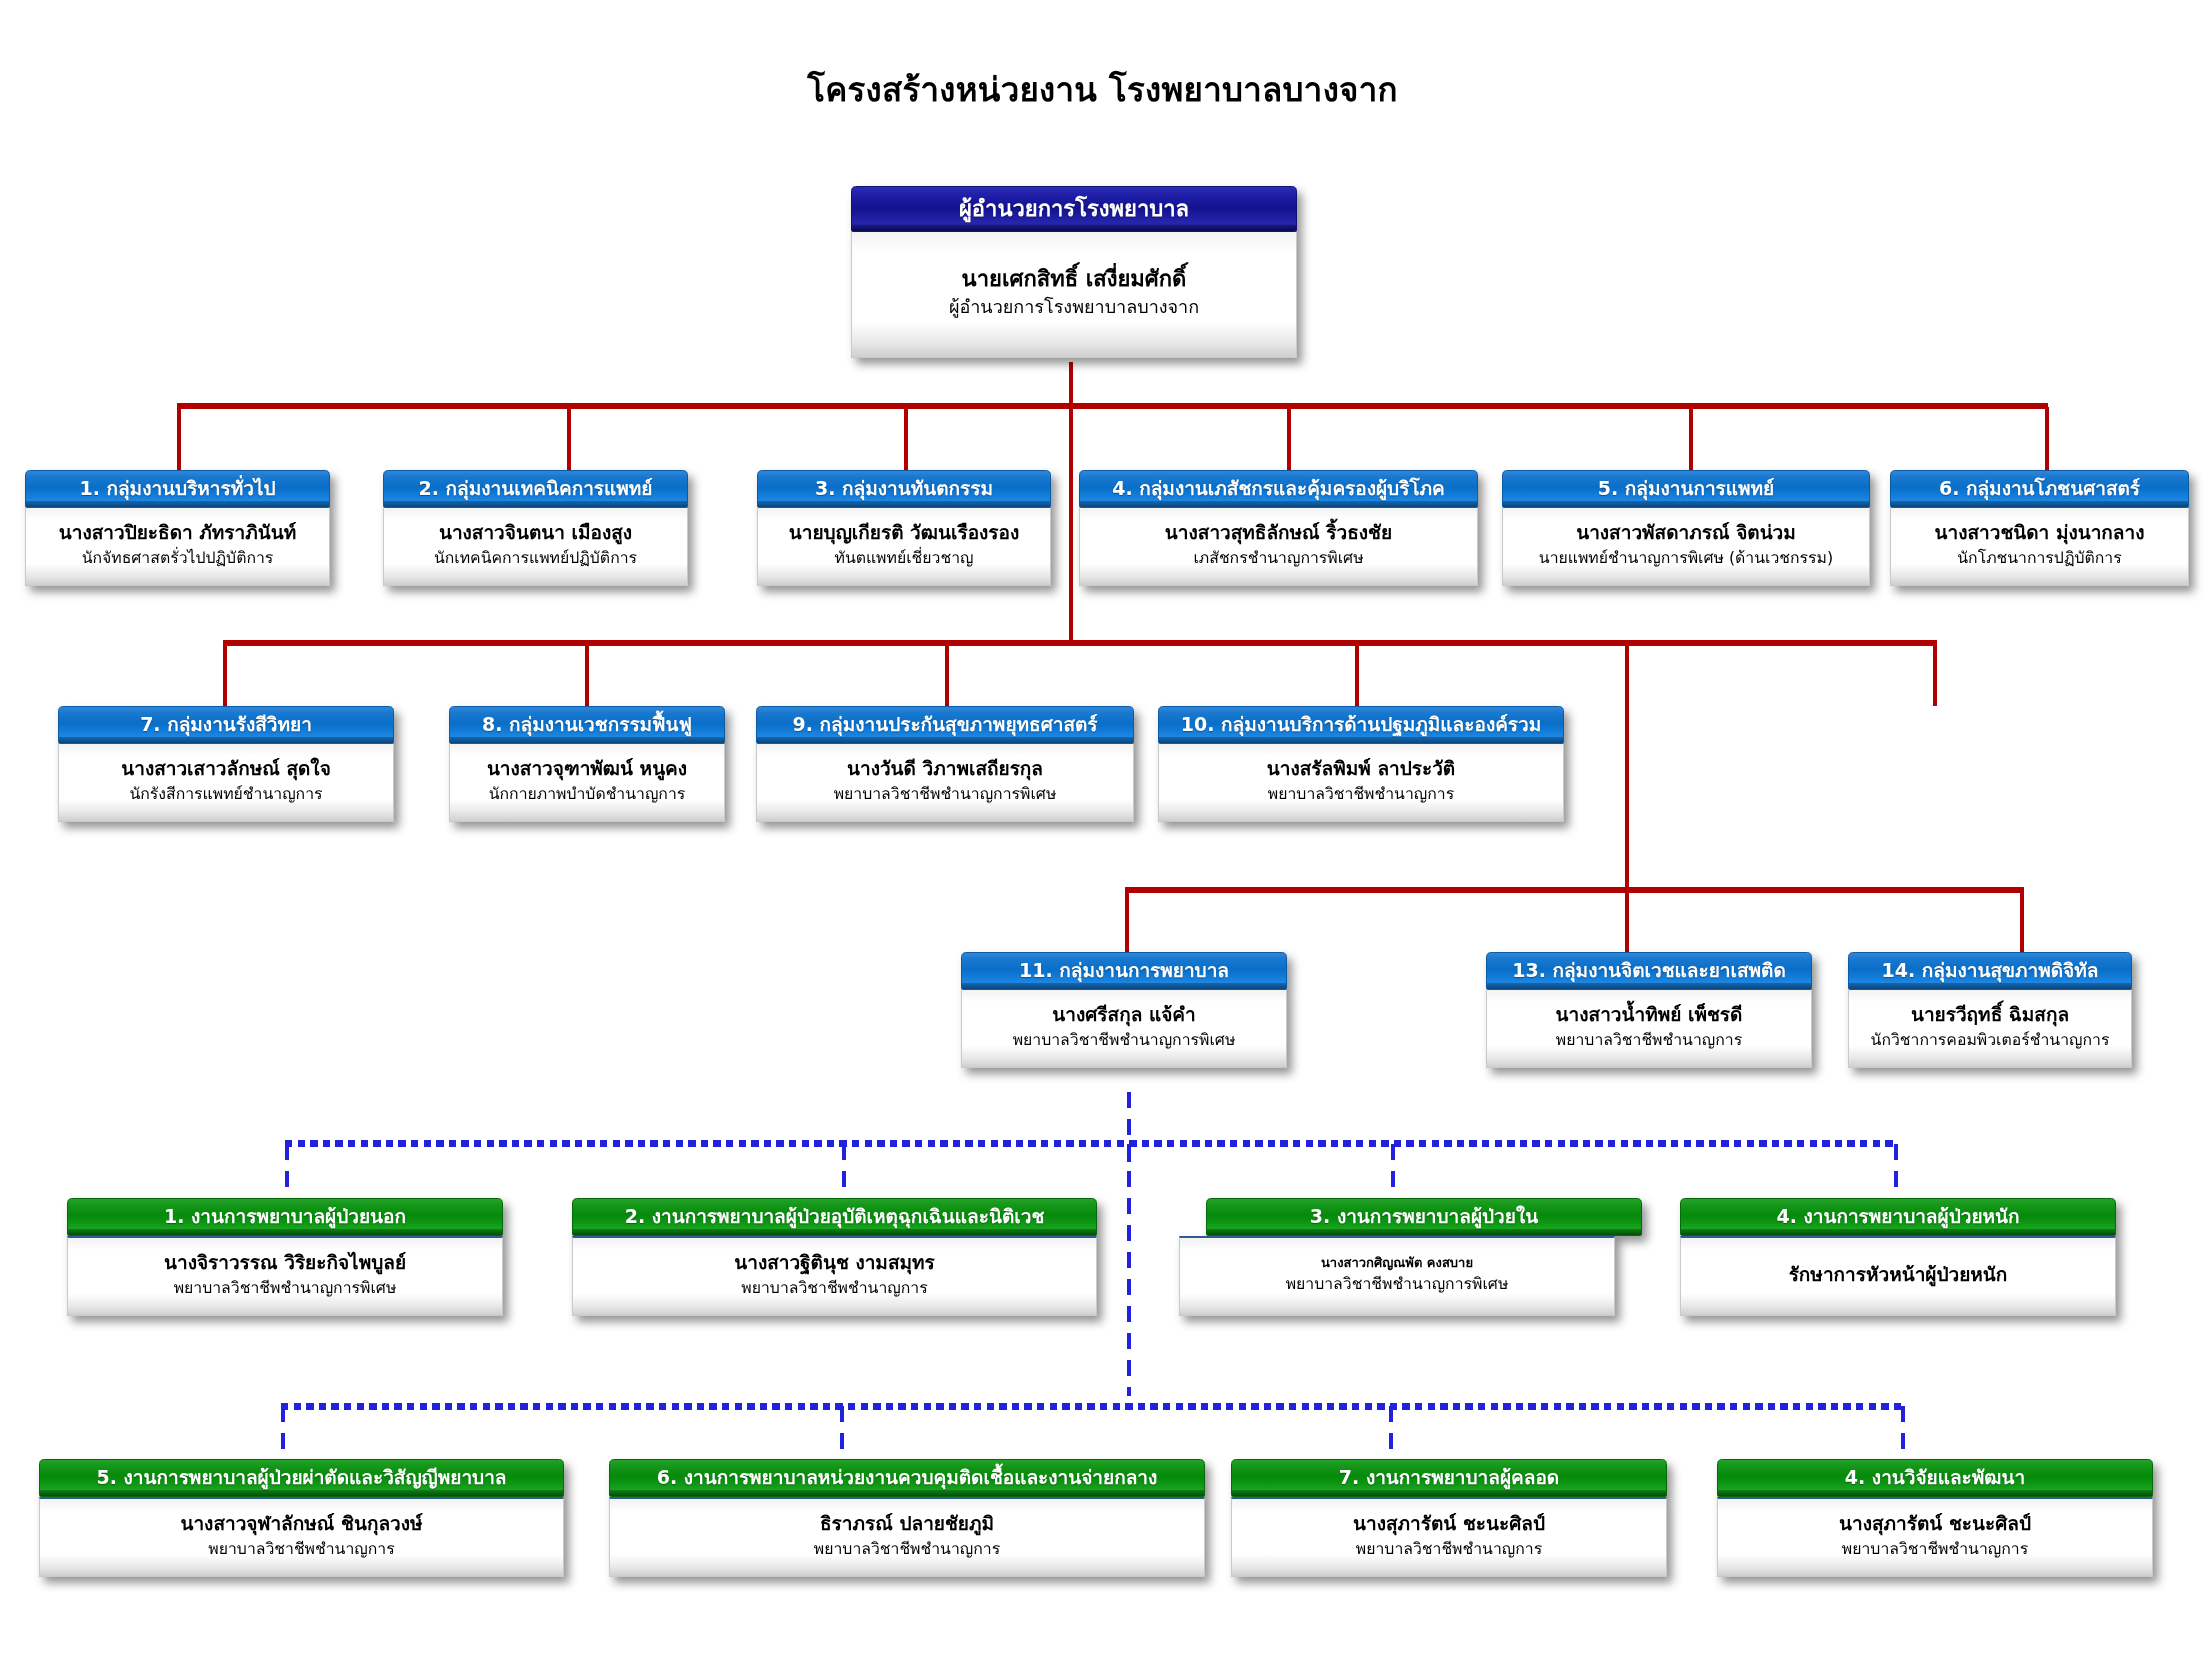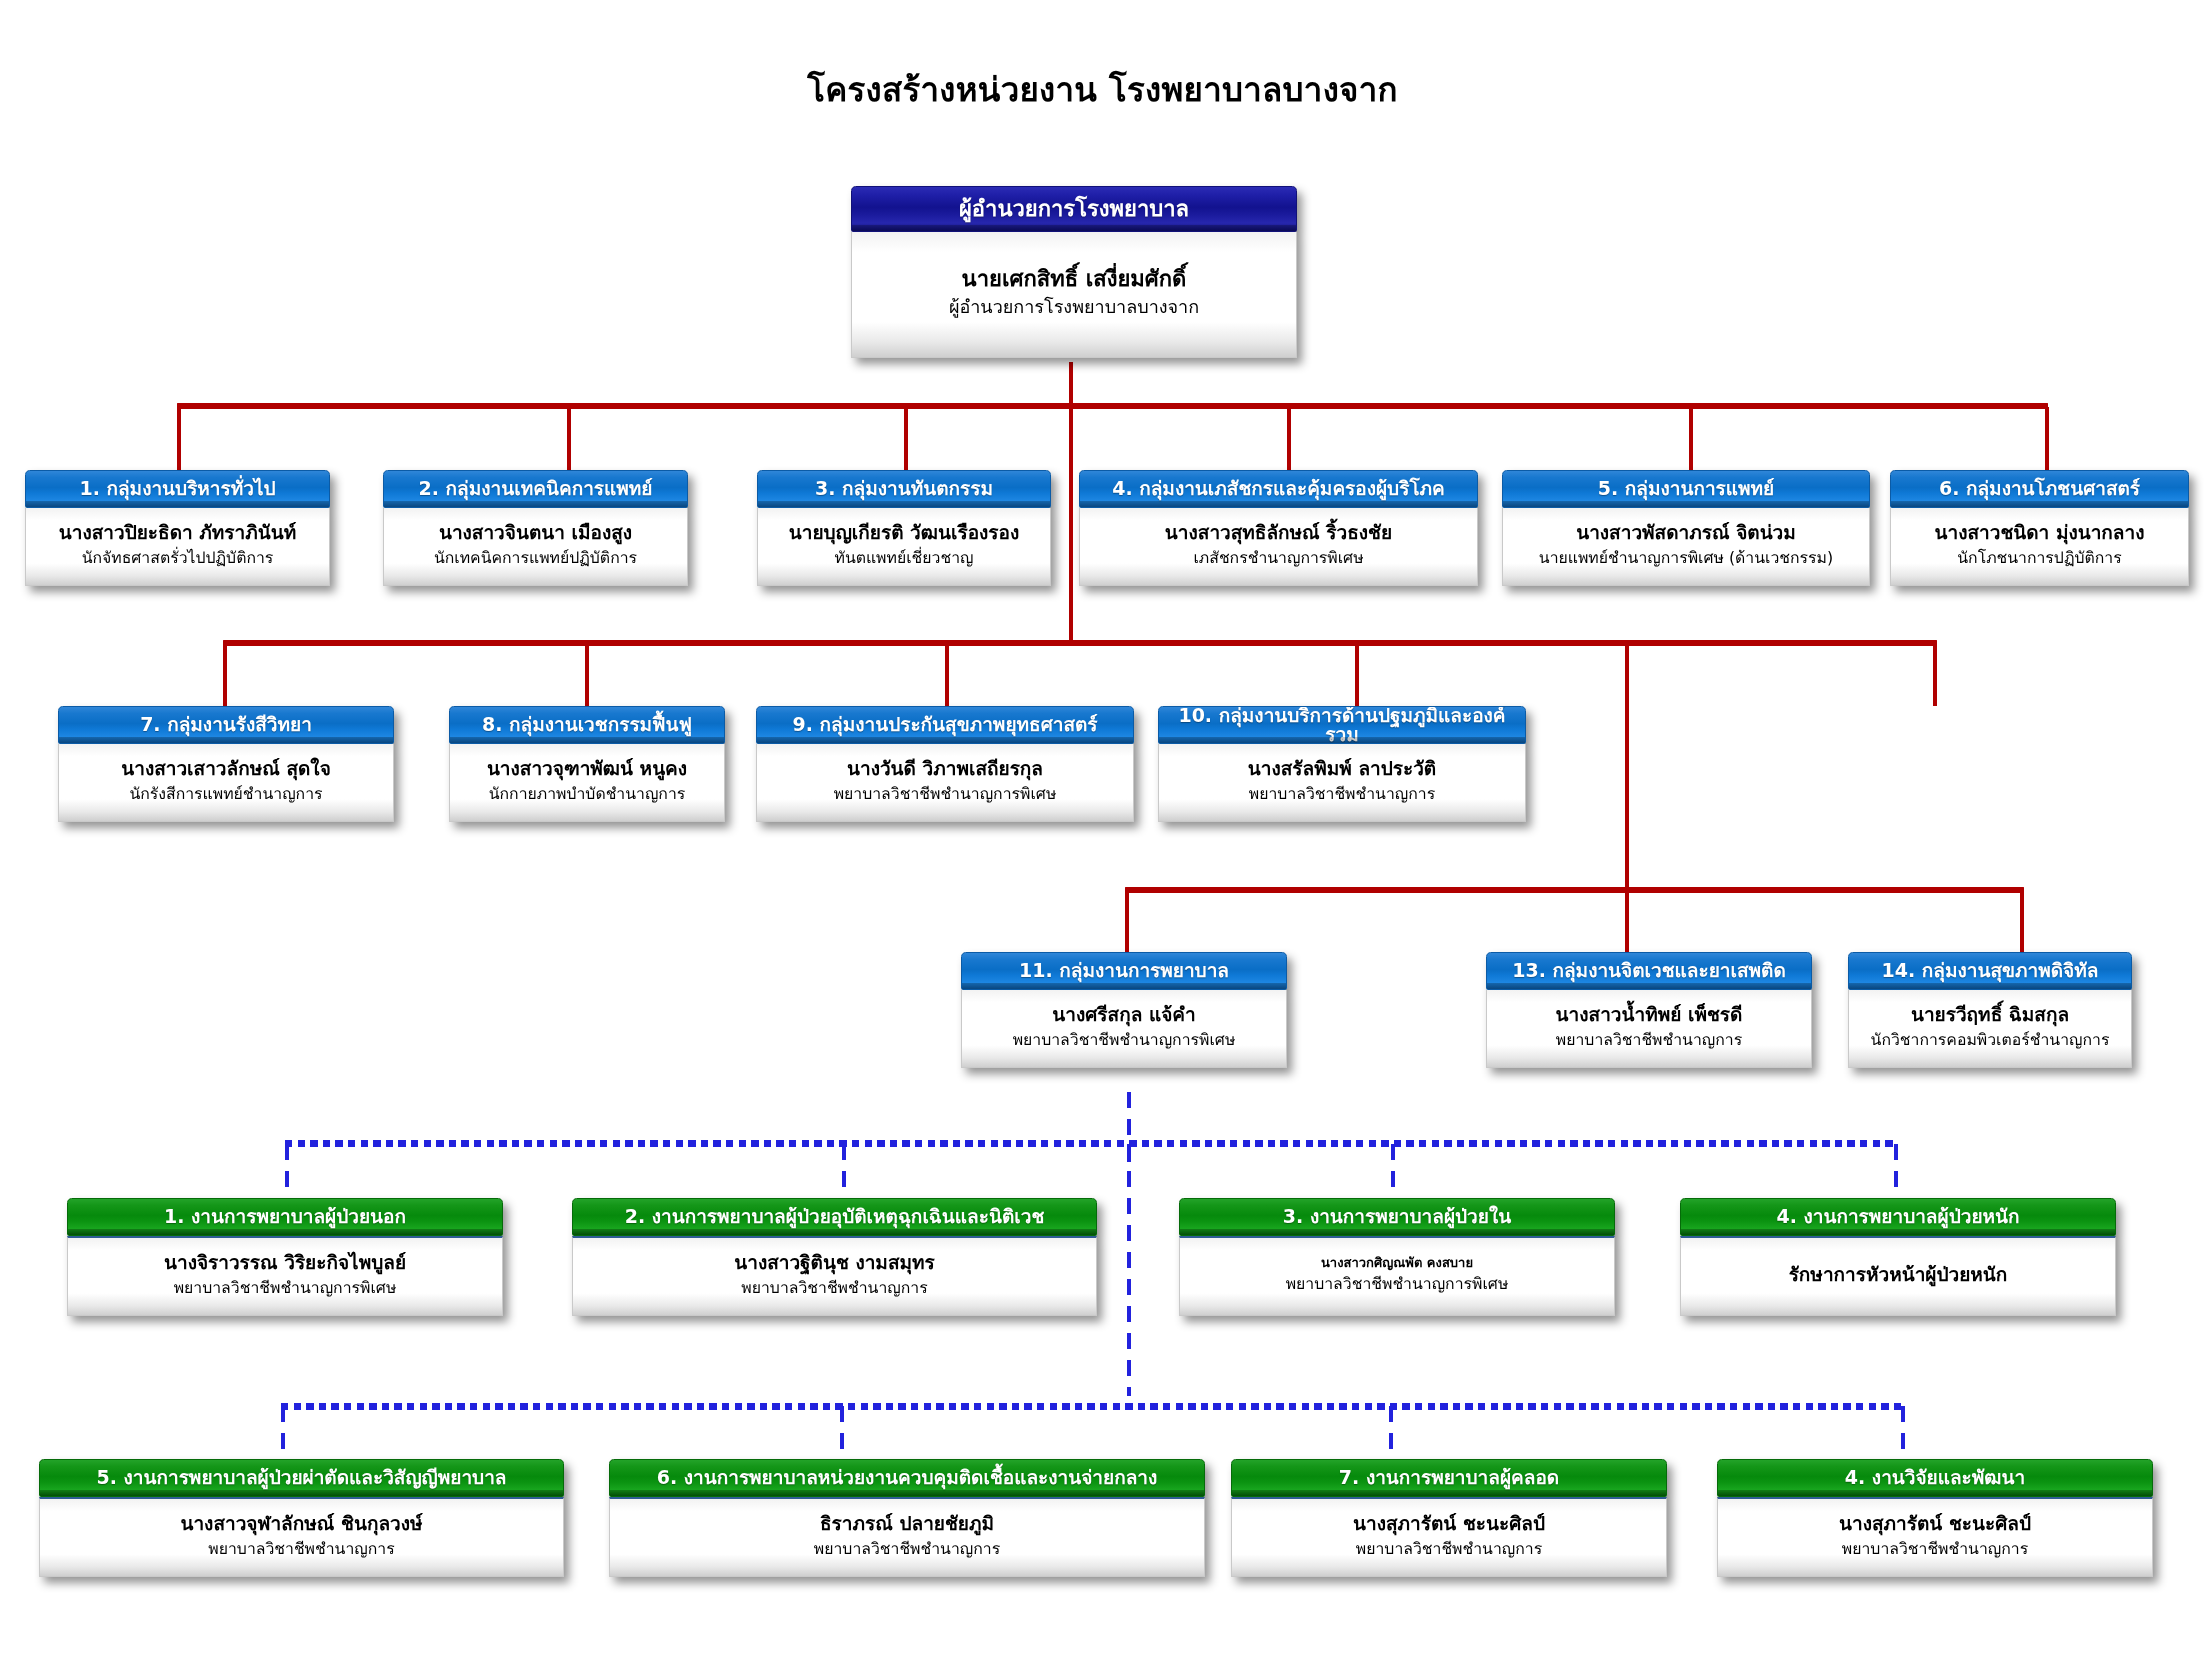--- a/index.html
+++ b/index.html
@@ -211,21 +211,21 @@
   </div>
 
   <div class="node blue" style="left:756px;top:706px;width:378px;">
     <div class="hdr" style="height:38px;font-size:19px;">9. กลุ่มงานประกันสุขภาพยุทธศาสตร์</div>
     <div class="body" style="height:78px;">
       <div class="nm" style="font-size:19px;">นางวันดี วิภาพเสถียรกุล</div>
       <div class="pos" style="font-size:15.8px;">พยาบาลวิชาชีพชำนาญการพิเศษ</div>
     </div>
   </div>
 
-  <div class="node blue" style="left:1158px;top:706px;width:368px;">
+  <div class="node blue" style="left:1158px;top:706px;width:406px;">
     <div class="hdr" style="height:38px;font-size:19px;">10. กลุ่มงานบริการด้านปฐมภูมิและองค์รวม</div>
     <div class="body" style="height:78px;">
       <div class="nm" style="font-size:19px;">นางสรัลพิมพ์  ลาประวัติ</div>
       <div class="pos" style="font-size:15.8px;">พยาบาลวิชาชีพชำนาญการ</div>
     </div>
   </div>
 
 
   <div class="node blue" style="left:961px;top:952px;width:326px;">
     <div class="hdr" style="height:38px;font-size:19px;">11. กลุ่มงานการพยาบาล</div>
@@ -261,21 +261,21 @@
 
   <div class="node green" style="left:572px;top:1198px;width:525px;">
     <div class="hdr" style="height:38px;font-size:19px;">2. งานการพยาบาลผู้ป่วยอุบัติเหตุฉุกเฉินและนิติเวช</div>
     <div class="body" style="height:80px;">
       <div class="nm" style="font-size:19px;">นางสาวฐิตินุช  งามสมุทร</div>
       <div class="pos" style="font-size:15.8px;">พยาบาลวิชาชีพชำนาญการ</div>
     </div>
   </div>
 
   <div class="node green" style="left:1179px;top:1198px;width:436px;">
-    <div class="hdr" style="height:38px;font-size:19px;">3. งานการพยาบาลผู้ป่วยใน</div>
+    <div class="hdr" style="height:38px;font-size:19px;margin-left:27px;">3. งานการพยาบาลผู้ป่วยใน</div>
     <div class="body" style="height:80px;">
       <div class="nm" style="font-size:13px;text-align:center;">นางสาวกศิญณพัต  คงสบาย</div>
       <div class="pos" style="font-size:15.8px;">พยาบาลวิชาชีพชำนาญการพิเศษ</div>
     </div>
   </div>
 
   <div class="node green" style="left:1680px;top:1198px;width:436px;">
     <div class="hdr" style="height:38px;font-size:19px;">4. งานการพยาบาลผู้ป่วยหนัก</div>
     <div class="body" style="height:80px;">
       <div class="nm" style="font-size:19px;">รักษาการหัวหน้าผู้ป่วยหนัก</div>

